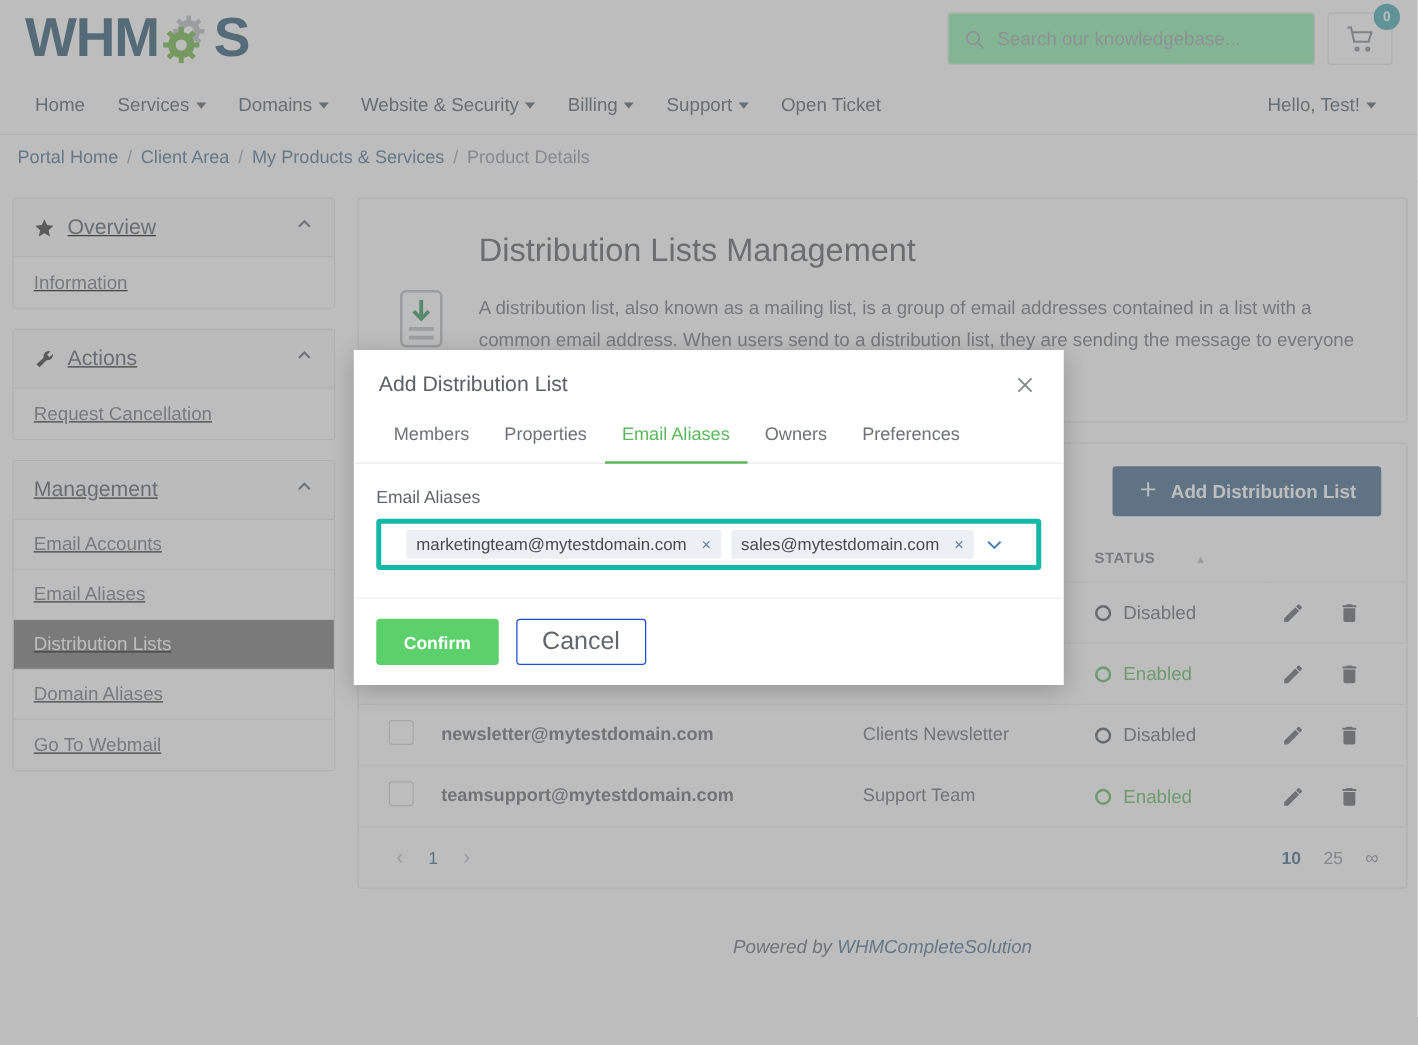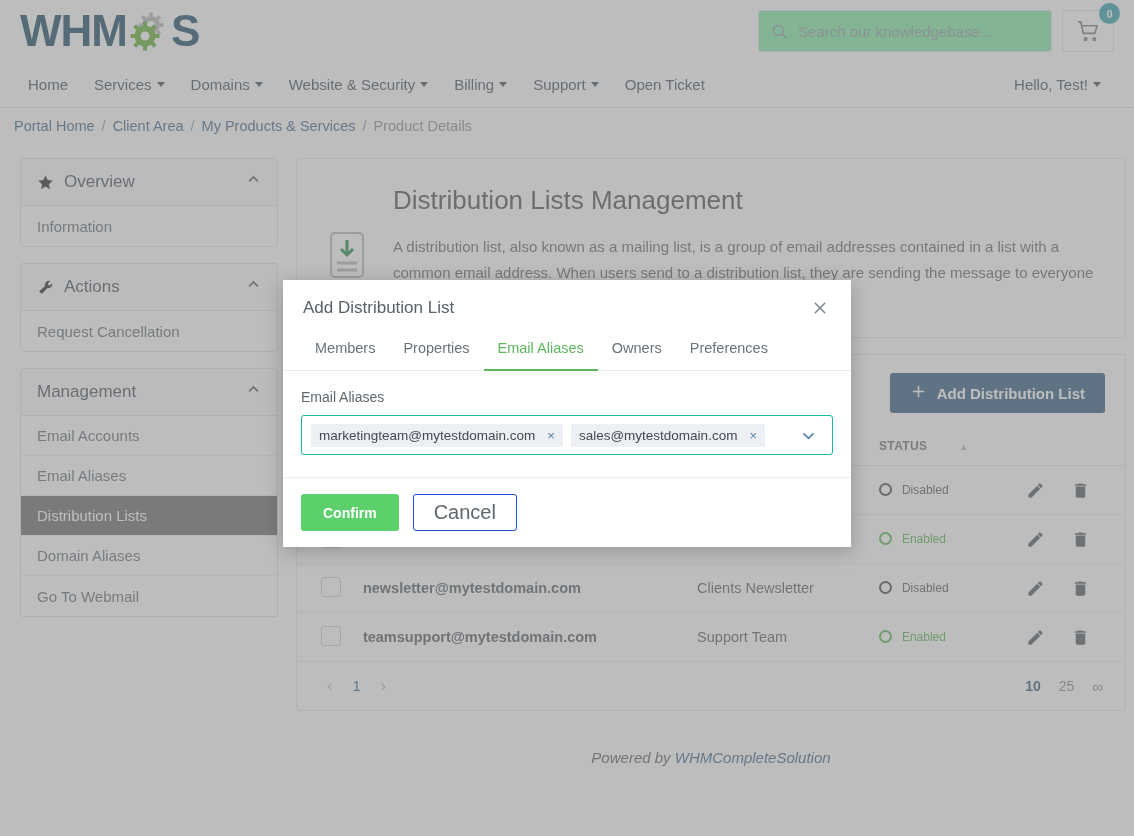--- a/index.html
+++ b/index.html
@@ -71,21 +71,21 @@
   .breadcrumb {
     height: 36px; display: flex; align-items: center; padding: 0 14px;
     font-size: 14.5px; background: #fff; gap: 7px;
   }
   .breadcrumb a { color: #4a6e8f; text-decoration: none; }
   .breadcrumb .sep { color: #98a2ab; }
   .breadcrumb .current { color: #8c959d; }
 
   
   .main { display: flex; padding: 14px 8px 0 8px; gap: 18px; }
-  .sidebar { width: 258px; flex: 0 0 258px; margin-left: 12px; }
+  .sidebar { width: 258px; flex: 0 0 258px; margin-left: 2px; text-decoration: underline; }
   .panel { border: 1px solid #e0e3e6; border-radius: 3px; margin-bottom: 16px; background: #fff; }
   .panel-head {
     height: 47px; display: flex; align-items: center; padding: 0 16px;
     font-size: 17px; color: #4f5b66; border-bottom: 1px solid #e0e3e6;
     background: #fbfbfc; cursor: pointer;
   }
   .panel-head .p-icon { margin-right: 10px; display: flex; color: #333; }
   .panel-head .chev { margin-left: auto; color: #5a646d; }
   .panel-item {
     height: 40px; display: flex; align-items: center; padding: 0 16px;
@@ -127,21 +127,21 @@
   }
   .col-check { width: 56px; padding-left: 24px !important; }
   .col-email { width: 338px; font-weight: bold; }
   .col-desc  { width: 186px; }
   .col-status{ width: 150px; }
   .col-act   { width: 110px; }
   .chk {
     width: 20px; height: 20px; border: 1px solid #ccd1d6; border-radius: 3px;
     background: #fff; display: inline-block; cursor: pointer;
   }
-  .status-cell { display: flex; gap: 10px; font-size: 12px; }
+  .status-cell { display: flex; align-items: center; gap: 10px; font-size: 15px; }
   .status-dot { width: 13px; height: 13px; border-radius: 50%; border: 2px solid; display: inline-block; }
   .st-disabled { color: #5f676e; }
   .st-disabled .status-dot { border-color: #4d555c; }
   .st-enabled { color: #5cb85c; }
   .st-enabled .status-dot { border-color: #5cb85c; }
   .row-actions { display: flex; gap: 26px; align-items: center; color: #5a6view; }
   .icon-btn { cursor: pointer; color: #5a6269; display: flex; }
   .sort-arrow { display:inline-block; margin-left: 28px; color:#b6bcc2; font-size: 9px; }
 
   .pagination-bar {
@@ -179,22 +179,22 @@
     display: flex; padding: 0 18px; border-bottom: 1px solid #e9ebed;
   }
   .mtab {
     font-size: 14.5px; color: #6b7278; padding: 10px 14px 13px 14px;
     cursor: pointer; border-bottom: 2px solid transparent; margin-bottom: -1px;
   }
   .mtab.active { color: #5cb85c; border-bottom-color: #5cb85c; }
   .modal-body { padding: 18px 18px 22px 18px; }
   .field-label { font-size: 14px; color: #5f676e; margin-bottom: 10px; }
   .tag-input {
-    border: 1px solid #14b8a6; border-radius: 3px; min-height: 40px;
-    display: flex; align-items: center; padding: 5px 9px; gap: 8px;
+    border: 4px solid #14b8a6; border-radius: 3px; min-height: 40px;
+    display: flex; align-items: center; padding: 5px 20px; gap: 8px;
   }
   .tag {
     background: #eceff3; border-radius: 2px; padding: 4px 8px;
     font-size: 13.5px; color: #454b51; display: flex; align-items: center; gap: 12px;
   }
   .tag-x { color: #5a7fa8; cursor: pointer; font-size: 13px; }
   .tag-chev { margin-left: auto; color: #4a7fb5; padding-right: 6px; cursor: pointer; display:flex; }
   .modal-foot {
     border-top: 1px solid #eceef0; padding: 16px 18px; display: flex; gap: 14px;
   }

